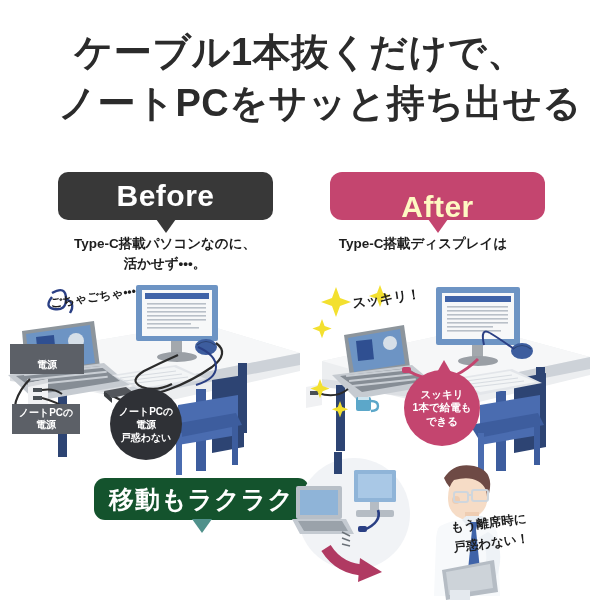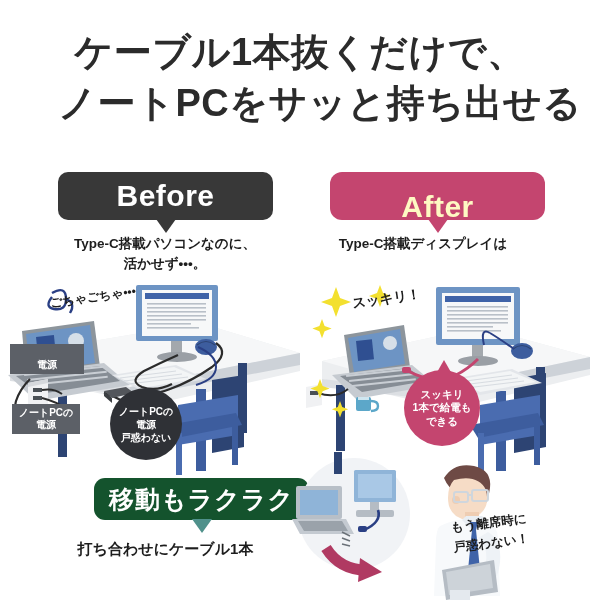--- a/index.html
+++ b/index.html
@@ -318,21 +318,20 @@
   </div>
   <div style="position:absolute;left:436px;top:360px;width:0;height:0;
               border-left:8px solid transparent;border-right:8px solid transparent;
               border-bottom:14px solid #c4456f;"></div>
 
   <div class="badge" id="badge-move">
     <span class="t">移動もラクラク</span>
     <span class="tail"></span>
   </div>
   <div class="caption" id="cap-move">
-    <div>打ち合わせにケーブル1本</div>
   </div>
 
   <div class="ill" id="ill-person" style="left:282px;top:452px;width:318px;height:148px;">
     <svg width="318" height="148" viewBox="0 0 318 148">
 
       <circle cx="72" cy="62" r="56" fill="#f1f3f6"></circle>
 
       <g>
         <rect x="72" y="18" width="42" height="32" rx="1.5" fill="#8fb4d8"></rect>
         <rect x="76" y="22" width="34" height="24" fill="#a9c8e6"></rect>

